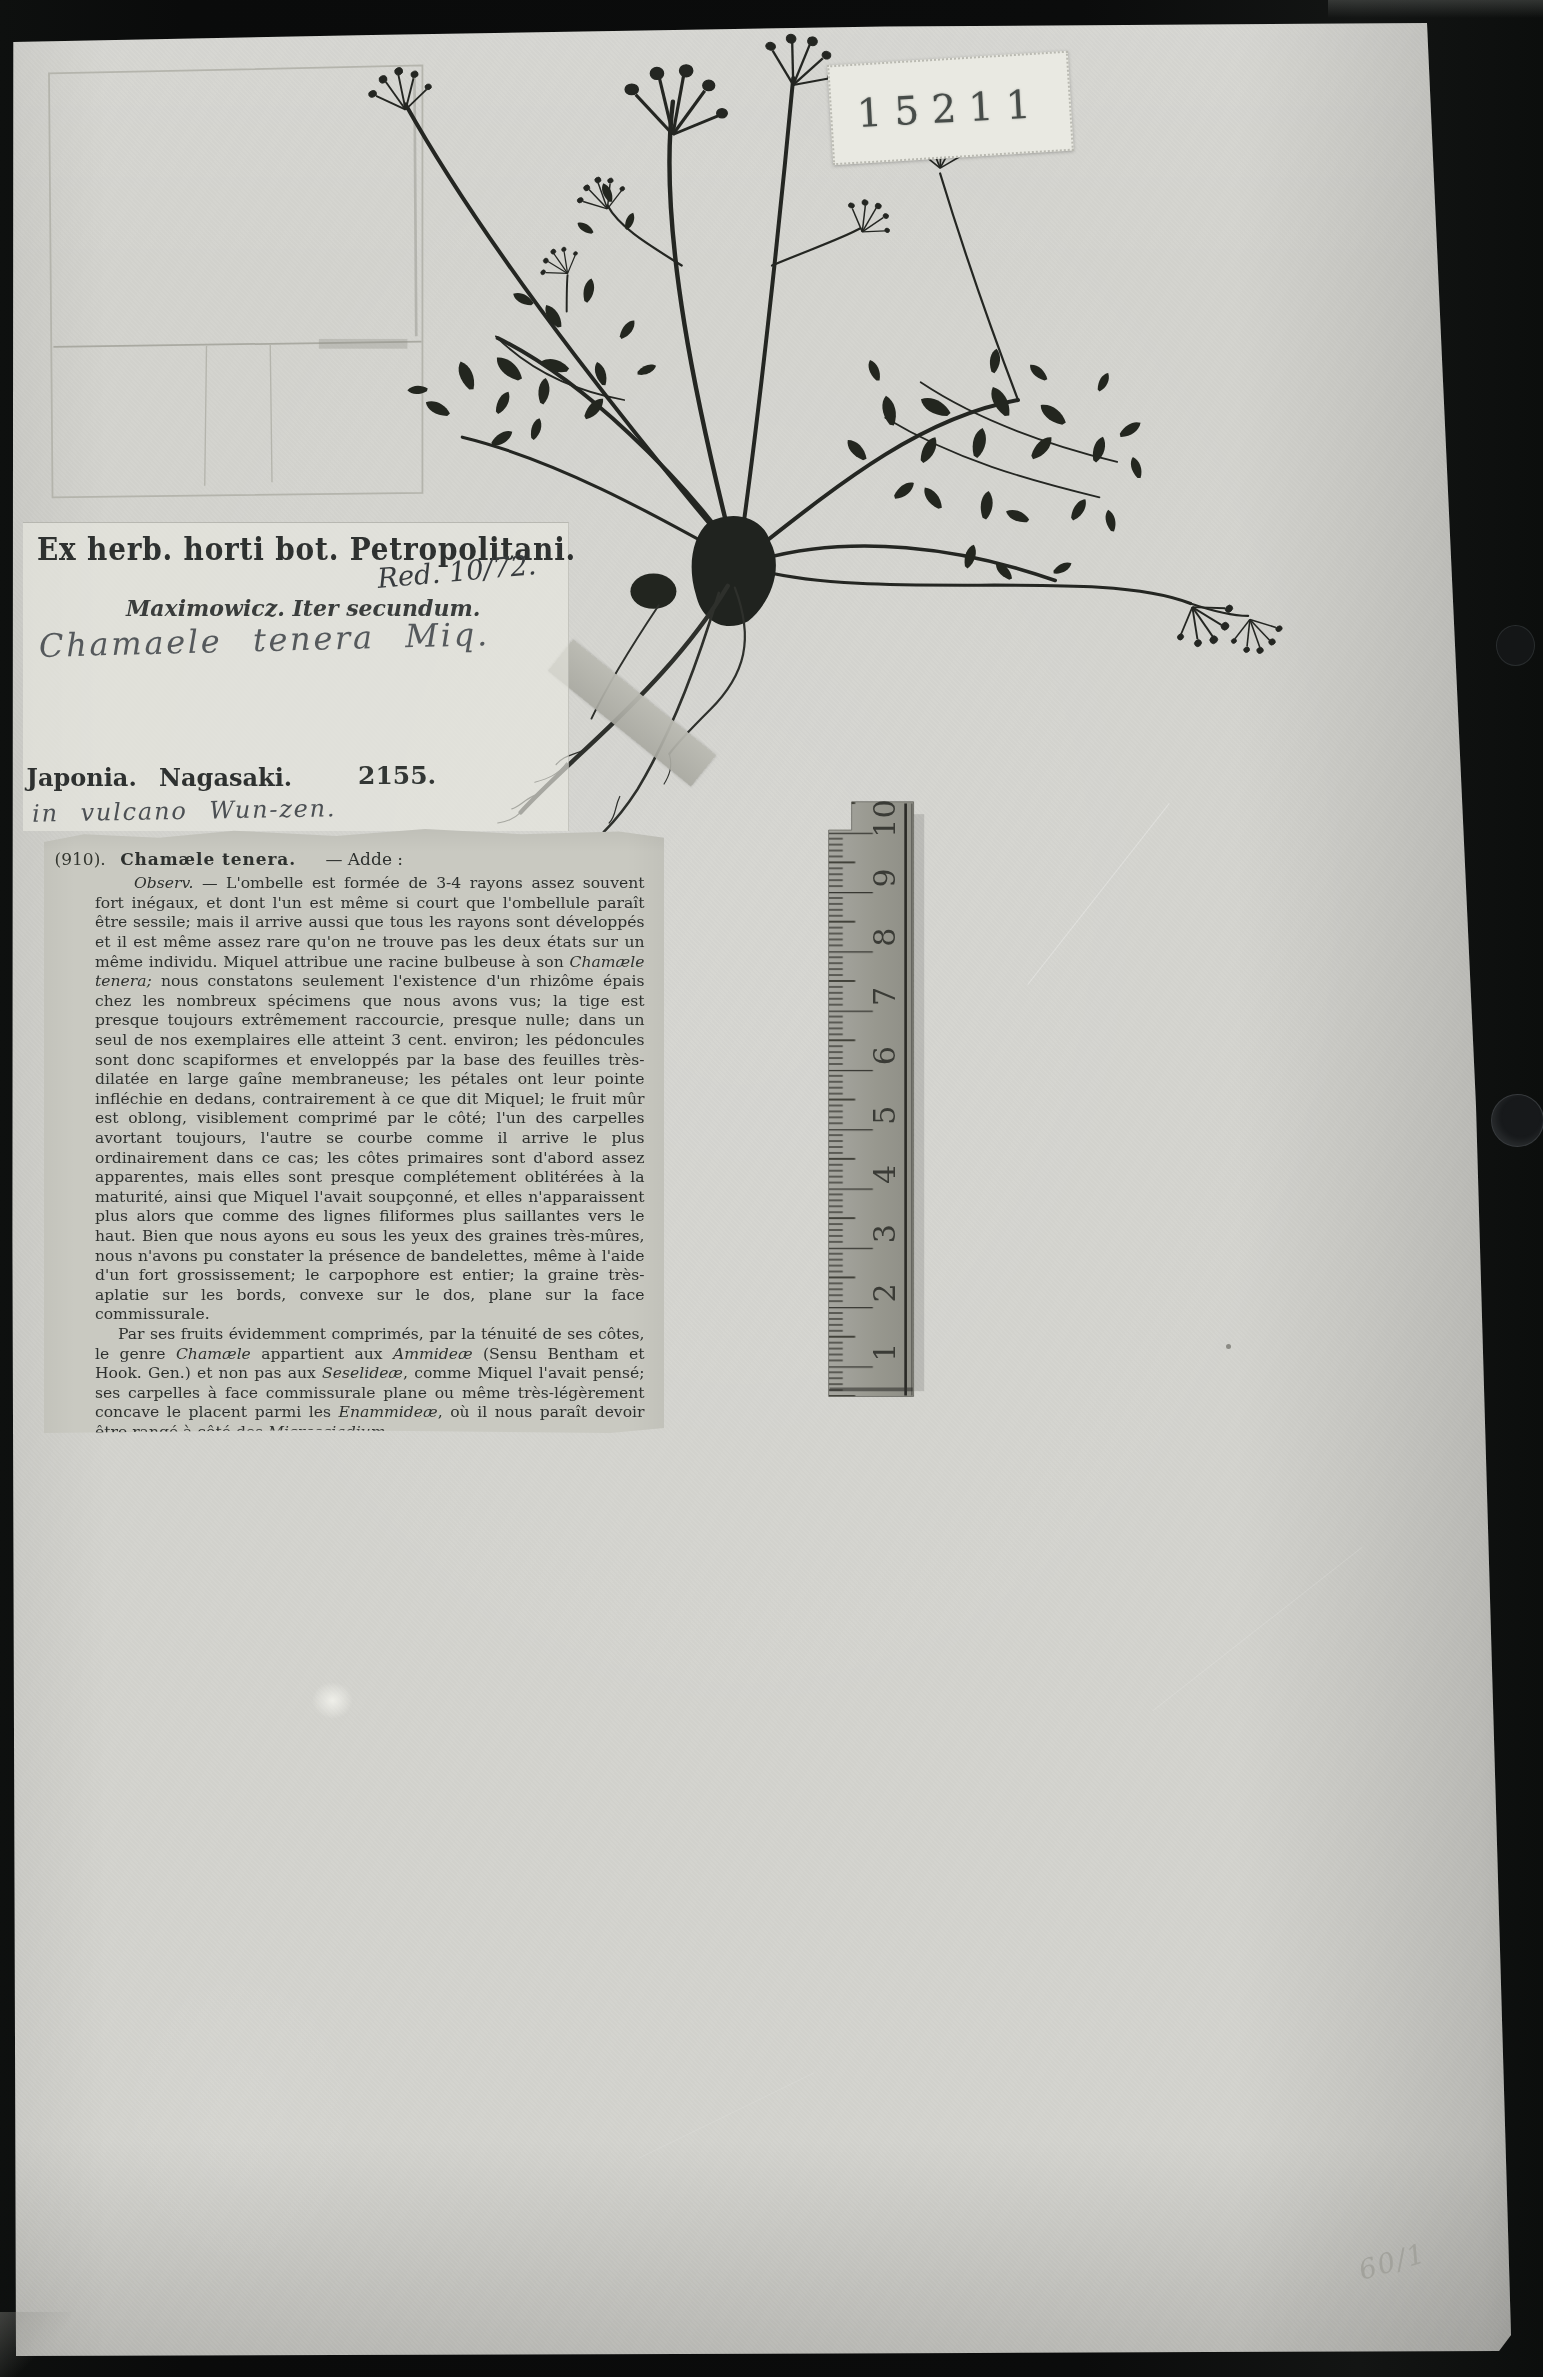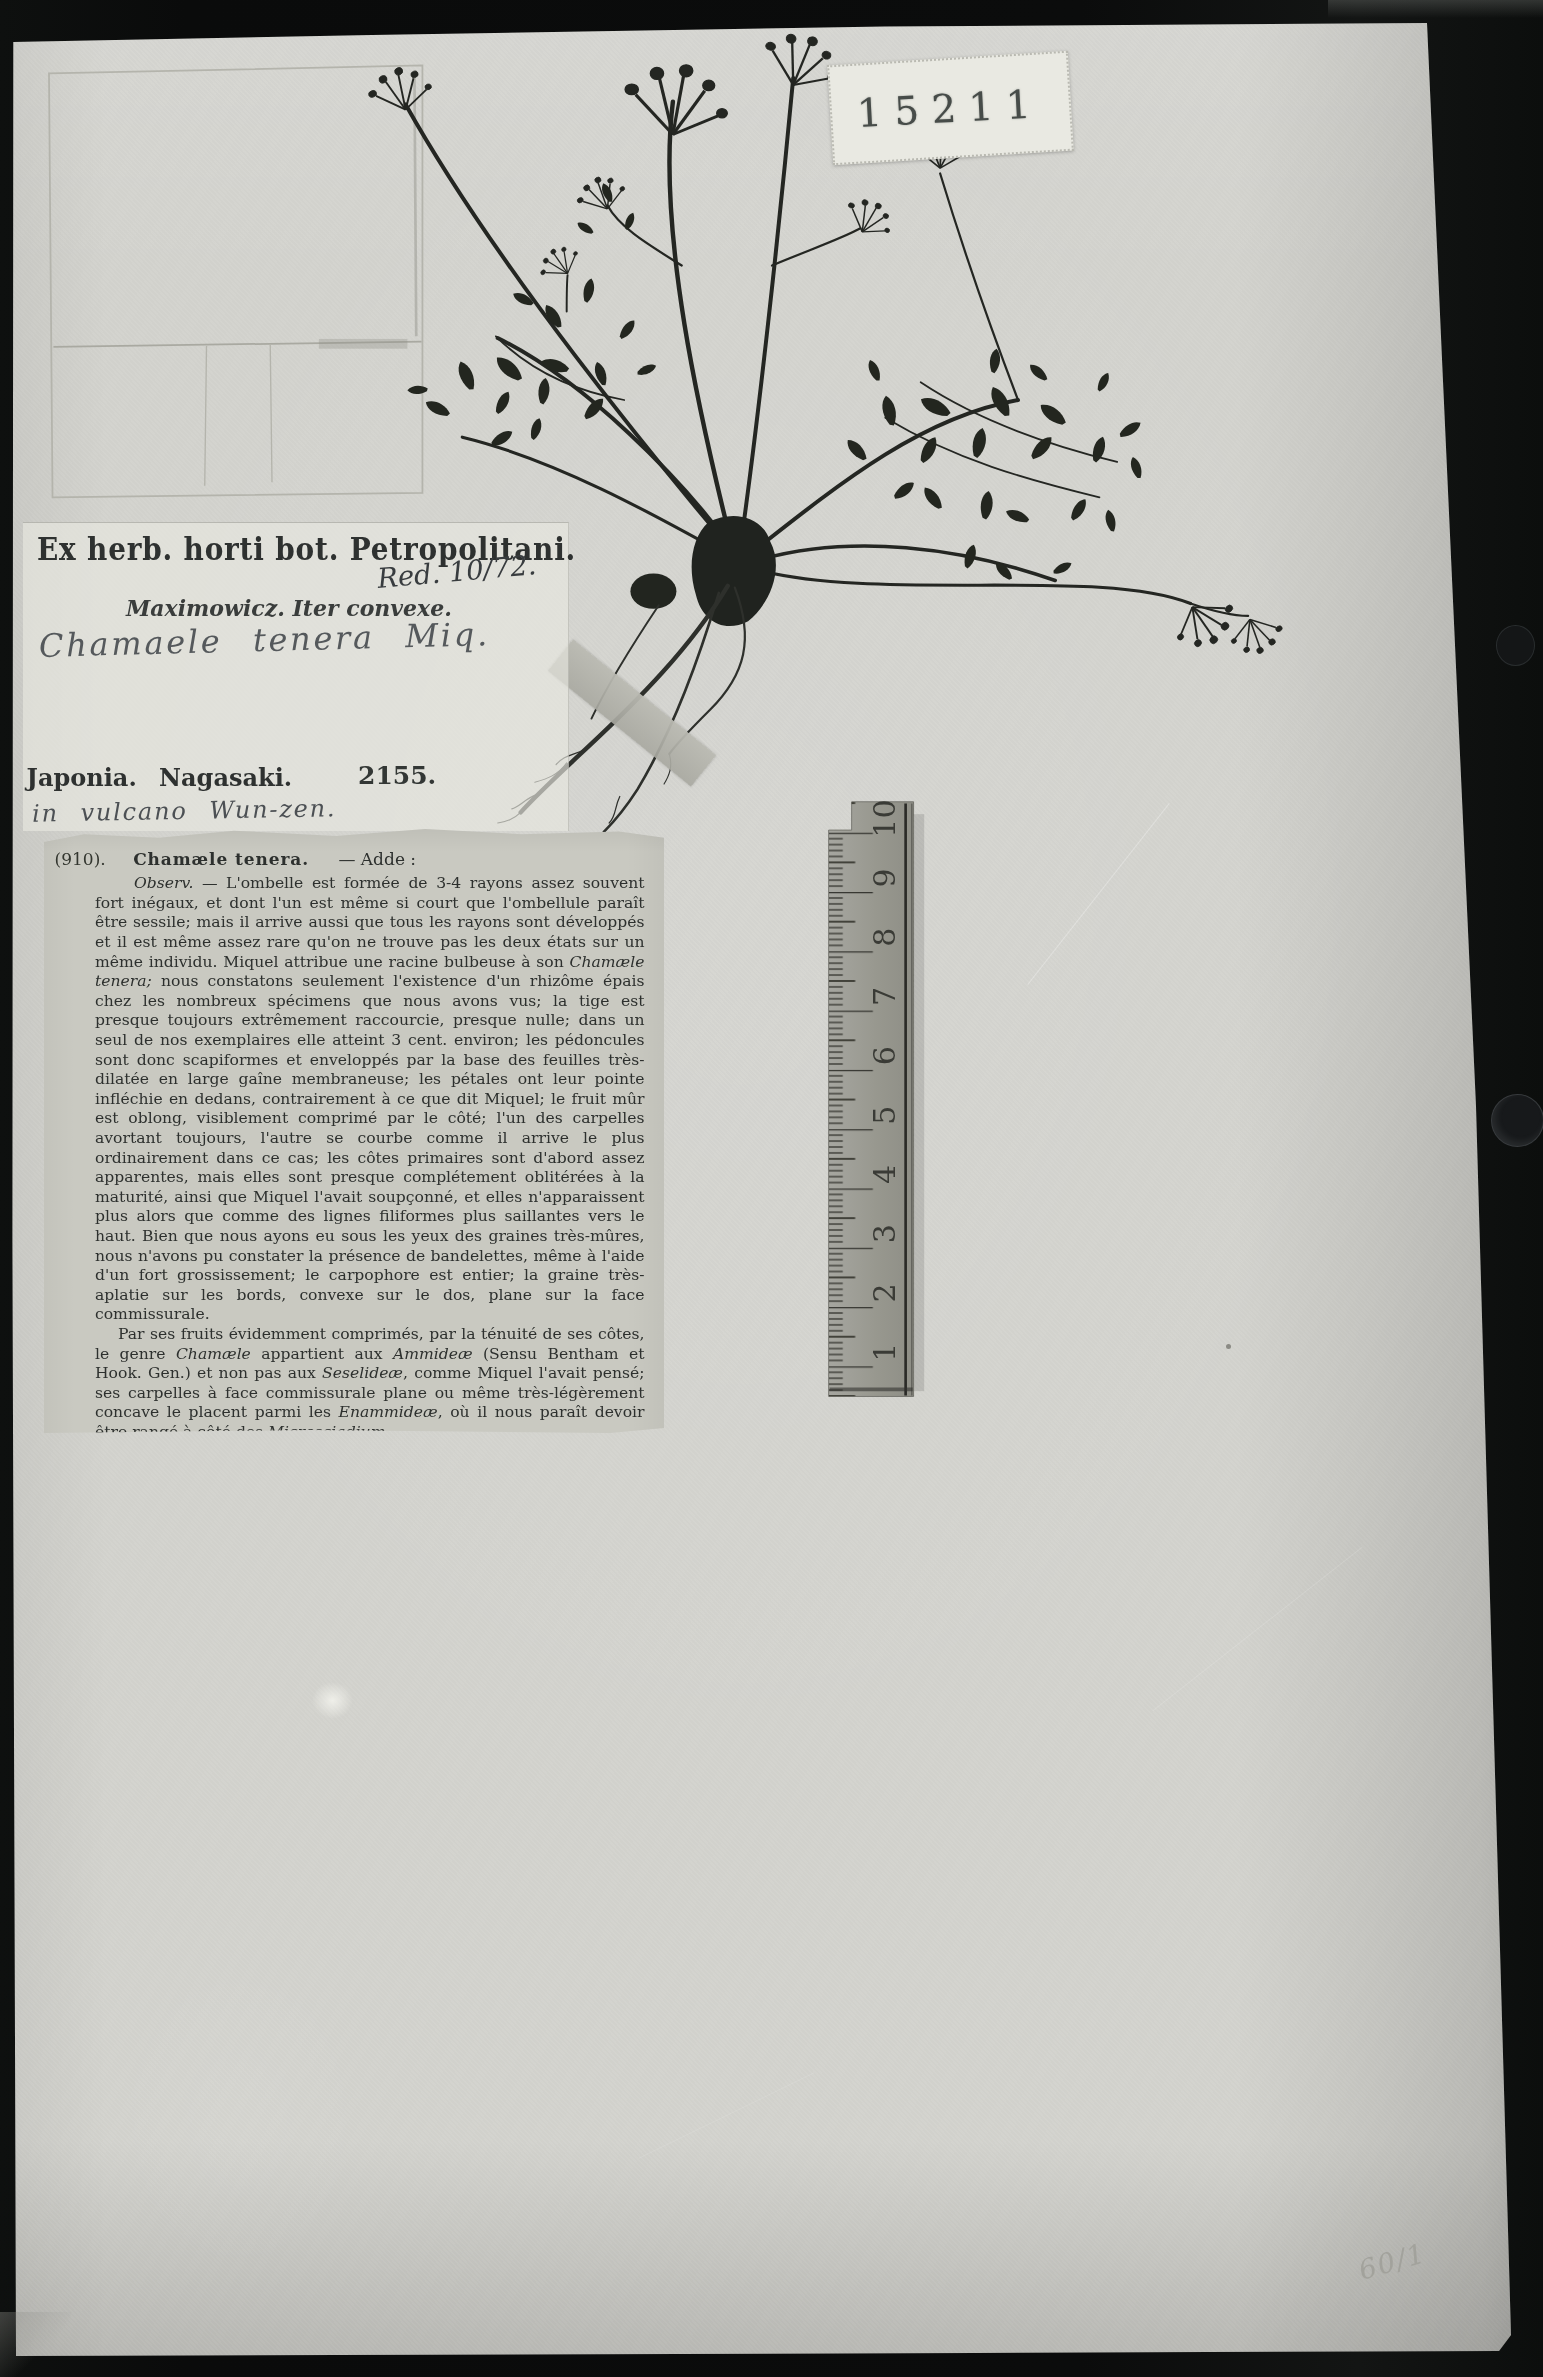--- a/index.html
+++ b/index.html
@@ -45,21 +45,21 @@
     transform:rotate(-16deg);white-space:nowrap;letter-spacing:1.8px;}
   
   #clipping{position:absolute;left:44px;top:828px;width:620px;height:605px;
     background:linear-gradient(180deg,rgba(0,0,0,.05),rgba(0,0,0,0) 4%),
                linear-gradient(90deg,rgba(0,0,0,.03),rgba(0,0,0,0) 5%,rgba(0,0,0,0) 94%,rgba(0,0,0,.04)),
                #c9c9c1;
     clip-path:polygon(0 14px,40px 6.2px,115px 9.7px,190px 2.7px,292px 8px,381px 0.9px,478px 6.2px,575px 3.5px,620px 9.7px,620px 600px,566px 605px,266px 602px,0 605px);
     color:#2d302e;}
   #clip-head{margin:21px 8.9px 5.3px 10.6px;font-size:17px;white-space:nowrap;}
   #clip-head .num{color:#33362f;}
-  #clip-head .sp{font-weight:bold;letter-spacing:0.9px;margin-left:22px;}
+  #clip-head .sp{font-weight:bold;letter-spacing:0.9px;margin-left:9px;}
   #clip-head .suf{margin-left:24px;}
   #clip-body{margin:3.5px 19.5px 0 51px;}
   #clip-body p{margin:0;font-size:15.6px;line-height:19.6px;text-align:justify;}
   #clip-body p:first-child{text-indent:39px;}
   #clip-body p+p{text-indent:23px;}
   #clip-body .it{font-style:italic;}
   
   #tape{position:absolute;left:540px;top:693px;width:184px;height:40px;
     background:linear-gradient(180deg,rgba(186,186,178,.95),rgba(168,168,160,.9));
     transform:rotate(39deg);box-shadow:0 0 2.7px rgba(0,0,0,.2);}
@@ -253,21 +253,21 @@
 
   <div id="tape"></div>
 
   <div id="acc-label">
     <span>15211</span>
   </div>
 
   <div id="herb-label"></div>
   <div class="t-exherb">Ex herb. horti bot. Petropolitani.</div>
   <div class="t-annot">Red. 10/72.</div>
-  <div class="t-iter">Maximowicz. Iter convexe.</div>
+  <div class="t-iter">Maximowicz. Iter secundum.</div>
   <div class="t-species">Chamaele tenera Miq.</div>
   <div class="t-loc">Japonia.  Nagasaki.</div>
   <div class="t-year">2155.</div>
   <div class="t-lochand">in vulcano Wun-zen.</div>
 
   <div id="clipping">
     <div id="clip-head">
       <span class="num">(910).</span>
       <span class="sp">Chamæle tenera.</span>
       <span class="suf">— Adde :</span>

